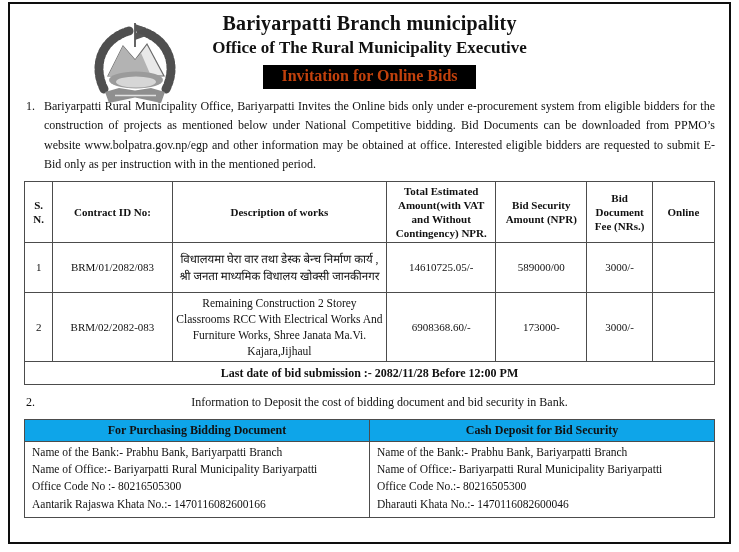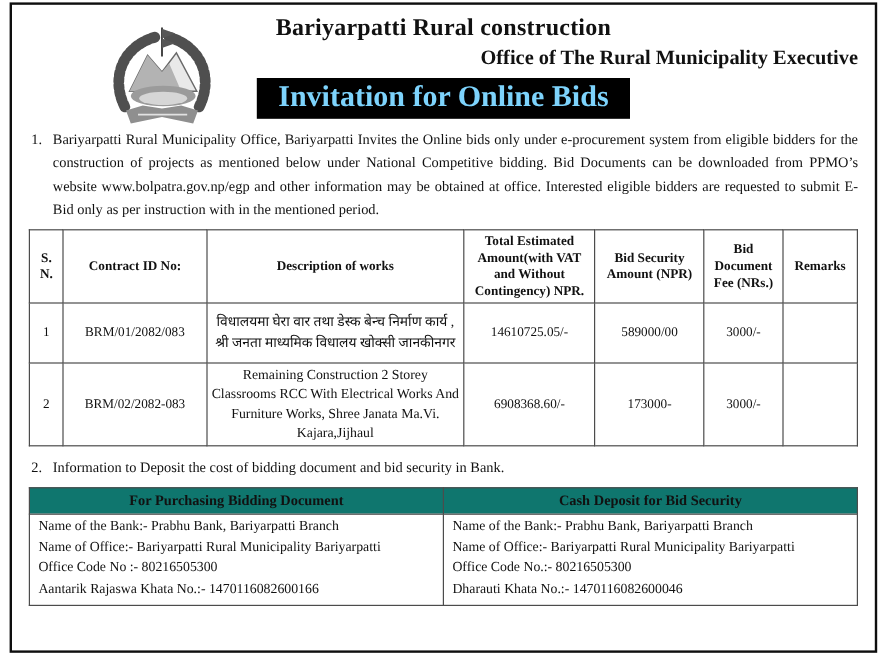--- a/index.html
+++ b/index.html
@@ -15,36 +15,36 @@
     padding: 5px 14px 4px 14px;
   }
 
   
   .header { position: relative; text-align: center; }
   .logo {
     position: absolute; left: 60px; top: 10px;
     width: 102px; height: 96px;
   }
   .muni-name   { font-size: 20px; font-weight: bold; letter-spacing: .2px; padding-top: 3px; }
-  .office-name { font-size: 17px; font-weight: bold; margin-top: 3px; text-align: right; }
+  .office-name { font-size: 17px; font-weight: bold; margin-top: 3px; }
   .office-loc  { font-size: 11px; font-weight: bold; margin-top: 2px; }
   .banner-wrap { margin-top: 7px; }
   .banner {
     display: inline-block;
-    background: #000; color: #7dd3fc;
-    font-size: 25px; font-weight: bold;
+    background: #000; color: #c2410c;
+    font-size: 16px; font-weight: bold;
     padding: 2px 18px 4px 18px;
   }
   .pub-date { font-size: 11px; font-weight: bold; margin-top: 8px; }
 
   
   .num-par { display: flex; margin-top: 8px; font-size: 12px; line-height: 1.62; }
   .num-par .num { width: 20px; flex: 0 0 20px; padding-left: 2px; }
   .num-par .txt { flex: 1; text-align: justify; }
-  .num-par.single .txt { text-align: left; }
+  .num-par.single .txt { text-align: center; }
 
   
   table { border-collapse: collapse; width: 100%; }
   .bid-table { margin-top: 6px; font-size: 11px; }
   .bid-table th, .bid-table td {
     border: 1px solid #4c4c4c;
     text-align: center; vertical-align: middle;
     padding: 2px 3px;
   }
   .bid-table th { font-weight: bold; font-size: 11px; line-height: 1.28; height: 46px; }
@@ -54,21 +54,21 @@
   .bid-table .desc { font-size: 11.5px; }
   .bid-table .deadline-row td {
     font-weight: bold; font-size: 12px; height: 23px; padding: 2px;
   }
 
   
   .bank-table { margin-top: 6px; font-size: 11.5px; }
   .bank-table th, .bank-table td { border: 1px solid #4c4c4c; }
   .bank-table th {
     font-weight: bold; font-size: 12px; text-align: center;
-    padding: 3px 2px; background: #0f766e;
+    padding: 3px 2px; background: #0ea5e9;
   }
   .bank-table td { vertical-align: top; padding: 2px 7px 4px 7px; line-height: 1.5; }
   .bank-line { white-space: nowrap; }
 </style>
 </head>
 <body>
 
 <div class="page">
 
   <div class="header">
@@ -80,21 +80,21 @@
         <path d="M50,5 L61,9 L50,13 Z" fill="#565656"></path>
         <path d="M50,13 L61,17 L50,21 Z" fill="#565656"></path>
         <path d="M23,57 L38,27 L50,41 L62,25 L79,57 Z" fill="#e9e9e9" stroke="#6a6a6a" stroke-width="1.2"></path>
         <path d="M23,57 L38,27 L50,41 L56,34 L66,57 Z" fill="#b3b3b3"></path>
         <ellipse cx="51" cy="61" rx="27" ry="8.5" fill="#9b9b9b"></ellipse>
         <ellipse cx="51" cy="63" rx="20" ry="5.5" fill="#d6d6d6"></ellipse>
         <path d="M20,73 L34,69 L50,71.5 L66,69 L80,73 L76,84 L50,78.5 L24,84 Z" fill="#8f8f8f"></path>
         <line x1="30" y1="76.5" x2="71" y2="76.5" stroke="#e2e2e2" stroke-width="1.4"></line>
       </svg>
     </div>
-    <div class="muni-name">Bariyarpatti Rural construction</div>
+    <div class="muni-name">Bariyarpatti Branch municipality</div>
     <div class="office-name">Office of The Rural Municipality Executive</div>
     <div class="banner-wrap">
       <span class="banner">Invitation for Online Bids</span>
     </div>
   </div>
 
   <div class="num-par">
     <span class="num">1.</span>
     <span class="txt">Bariyarpatti Rural Municipality Office, Bariyarpatti Invites the Online bids only under e-procurement system from eligible bidders for the construction of projects as mentioned below under National Competitive bidding. Bid Documents can be downloaded from PPMO’s website www.bolpatra.gov.np/egp and other information may be obtained at office. Interested eligible bidders are requested to submit E-Bid only as per instruction with in the mentioned period.</span>
   </div>
@@ -110,39 +110,42 @@
         <col style="width:9.0%">
     </colgroup>
     <tbody>
         <tr>
       <th>S. N.</th>
       <th>Contract ID No:</th>
       <th>Description of works</th>
       <th>Total Estimated Amount(with VAT and Without Contingency) NPR.</th>
       <th>Bid Security Amount (NPR)</th>
       <th>Bid Document Fee (NRs.)</th>
-      <th>Remarks</th>
+      <th>Online</th>
     </tr>
     <tr class="row1">
       <td>1</td>
       <td>BRM/01/2082/083</td>
       <td class="desc">विधालयमा घेरा वार तथा डेस्क बेन्च निर्माण कार्य , श्री जनता माध्यमिक विधालय खोक्सी जानकीनगर</td>
       <td>14610725.05/-</td>
       <td>589000/00</td>
       <td>3000/-</td>
       <td></td>
     </tr>
     <tr class="row2">
       <td>2</td>
       <td>BRM/02/2082-083</td>
       <td class="desc">Remaining Construction 2 Storey Classrooms RCC With Electrical Works And Furniture Works, Shree Janata Ma.Vi. Kajara,Jijhaul</td>
       <td>6908368.60/-</td>
       <td>173000-</td>
       <td>3000/-</td>
       <td></td>
+    </tr>
+    <tr class="deadline-row">
+      <td colspan="7">Last date of bid submission :- 2082/11/28 Before 12:00 PM</td>
     </tr>
   </tbody>
     </table>
 
   <div class="num-par single">
     <span class="num">2.</span>
     <span class="txt">Information to Deposit the cost of bidding document and bid security in Bank.</span>
   </div>
 
   <table class="bank-table">

